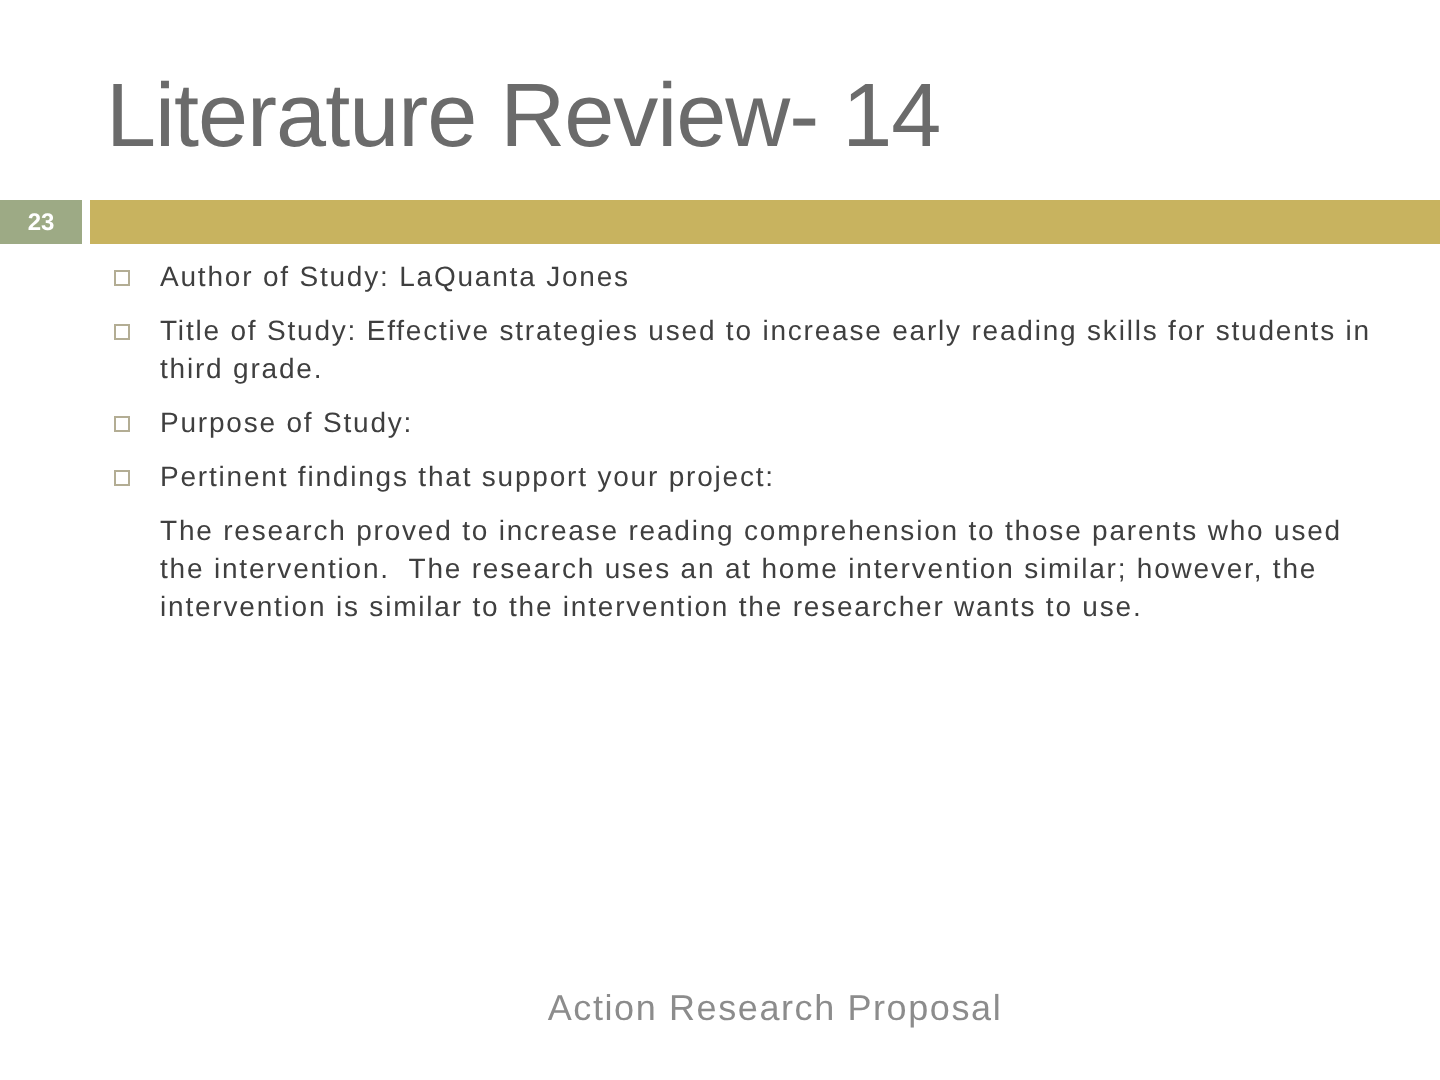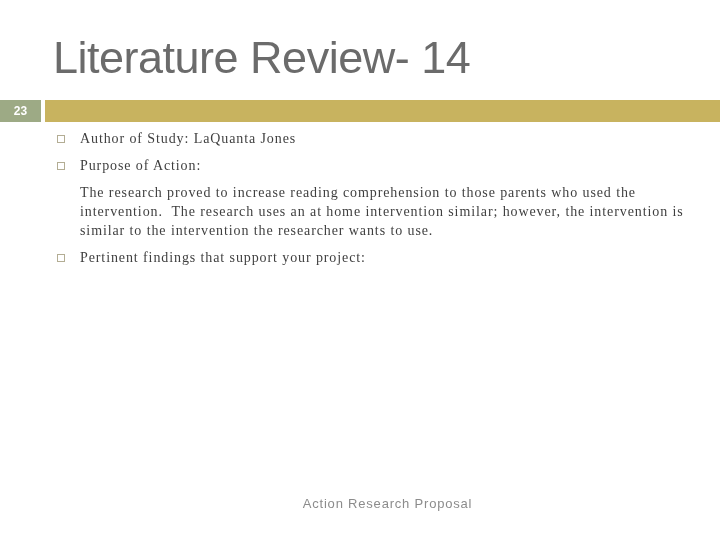--- a/index.html
+++ b/index.html
@@ -62,38 +62,37 @@
     color: var(--body_text, #3f3f3f);
     font-size: 14px;
     line-height: 19px;
     letter-spacing: 0.9px;
   }
   .body-block {
     position: relative;
     padding-left: 23px;
     margin: 0 0 8px 0;
     white-space: pre-wrap;
-    font-family: Liberation Serif, serif;
   }
   .bullet-square {
     position: absolute;
     left: 0;
     top: 6px;
     width: 6px;
     height: 6px;
     border: 1px solid var(--bullet_border, #b3ad94);
     background: transparent;
   }
   .slide-footer {
     position: absolute;
     left: 55px;
     right: 0;
     top: 496px;
     text-align: center;
-    font-size: 13px;
+    font-size: 18px;
     line-height: 16px;
     letter-spacing: 0.8px;
     color: var(--footer_text, #8c8c8c);
   }
 </style>
 </head>
 <body>
 
 <div class="slide" style="--background: #ffffff; --accent_bar: #c8b35f; --slide_number_bg: #9daa85; --slide_number_text: #ffffff; --title_text: #6b6b6b; --body_text: #3f3f3f; --bullet_border: #b3ad94; --footer_text: #8c8c8c;">
 
@@ -101,20 +100,21 @@
 
   <div class="header-band">
     <div class="slide-number-box">
       <span>23</span>
     </div>
     <div class="accent-bar"></div>
   </div>
 
   <div class="slide-body" id="slide-body">
       <div class="body-block"><span class="bullet-square"></span><span>Author of Study: LaQuanta Jones</span></div>
-      <div class="body-block"><span class="bullet-square"></span><span>Purpose of Action:</span></div>
+      <div class="body-block"><span class="bullet-square"></span><span>Title of Study: Effective strategies used to increase early reading skills for students in third grade.</span></div>
+      <div class="body-block"><span class="bullet-square"></span><span>Purpose of Study:</span></div>
+      <div class="body-block"><span class="bullet-square"></span><span>Pertinent findings that support your project:</span></div>
       <div class="body-block"><span>The research proved to increase reading comprehension to those parents who used the intervention.  The research uses an at home intervention similar; however, the intervention is similar to the intervention the researcher wants to use.</span></div>
-      <div class="body-block"><span class="bullet-square"></span><span>Pertinent findings that support your project:</span></div>
     </div>
 
   <div class="slide-footer">Action Research Proposal</div>
 
 </div>
 
 </body></html>

